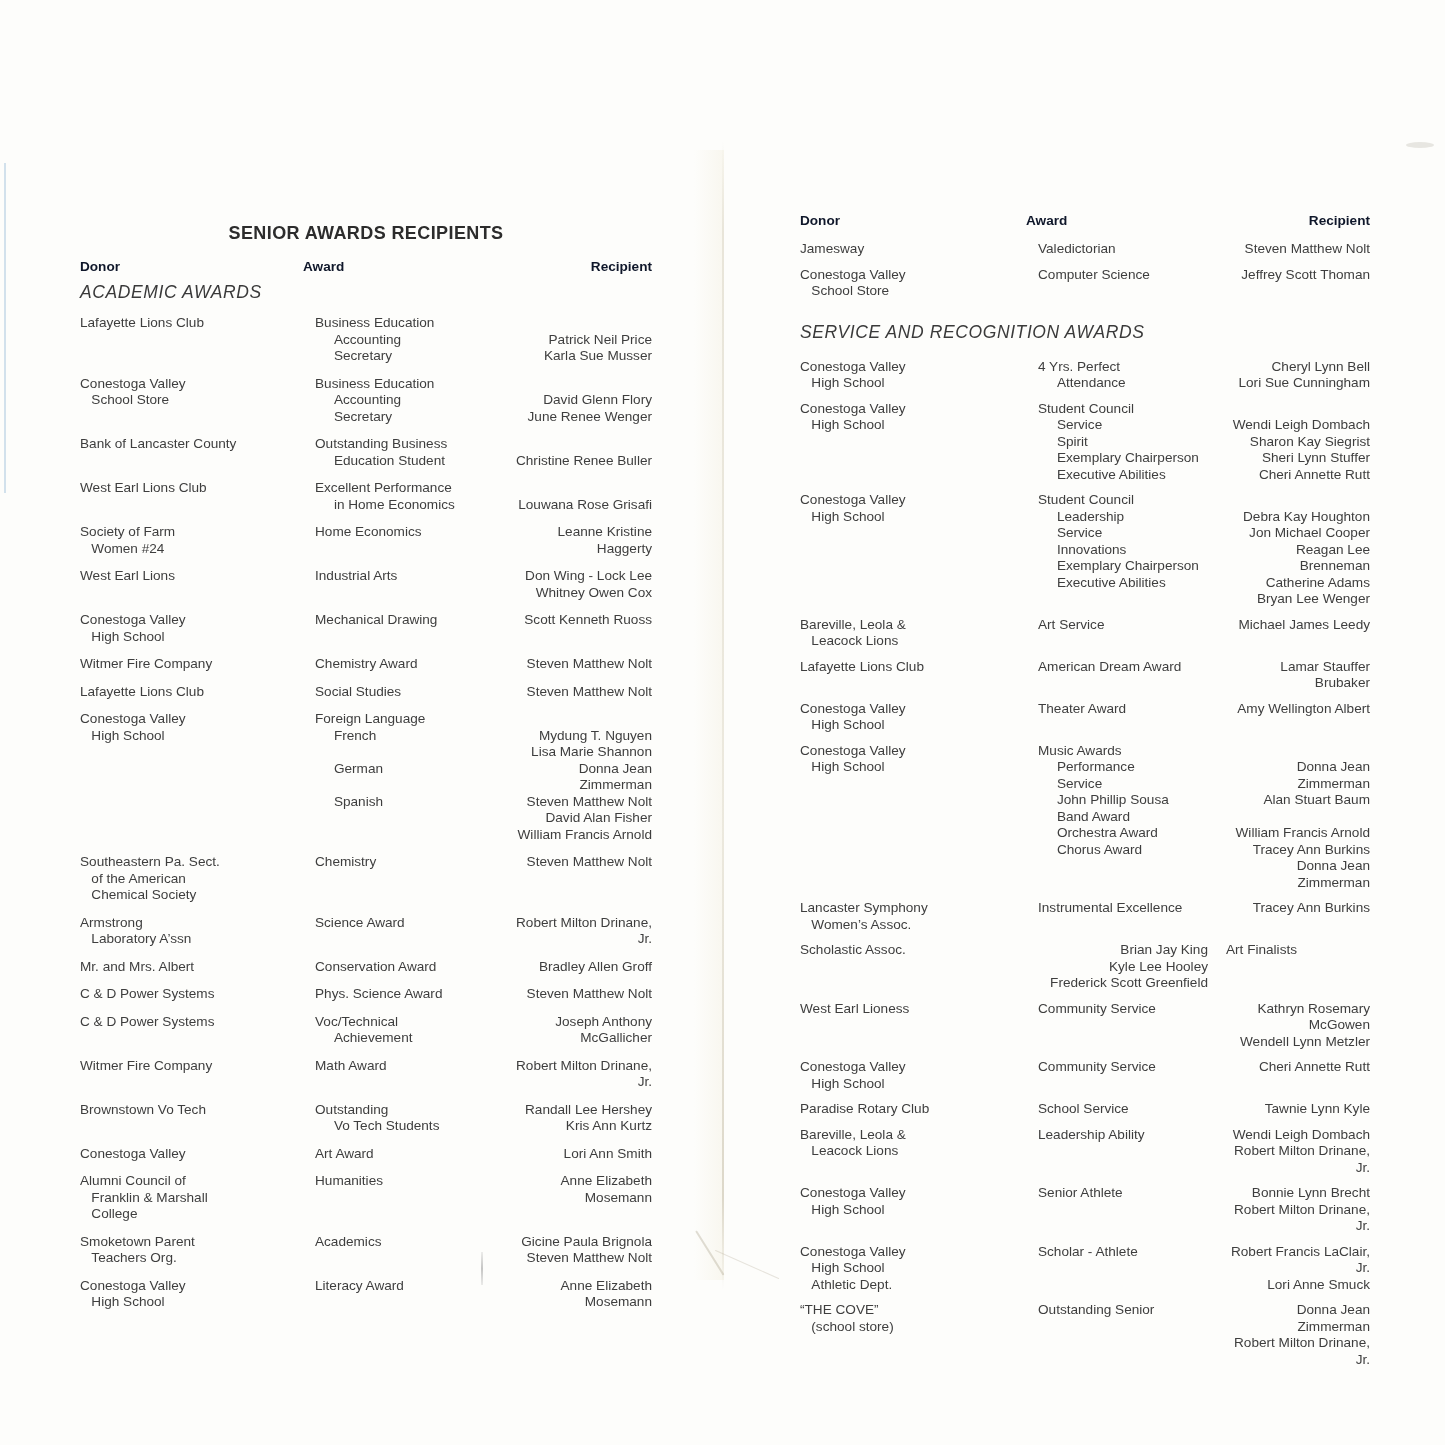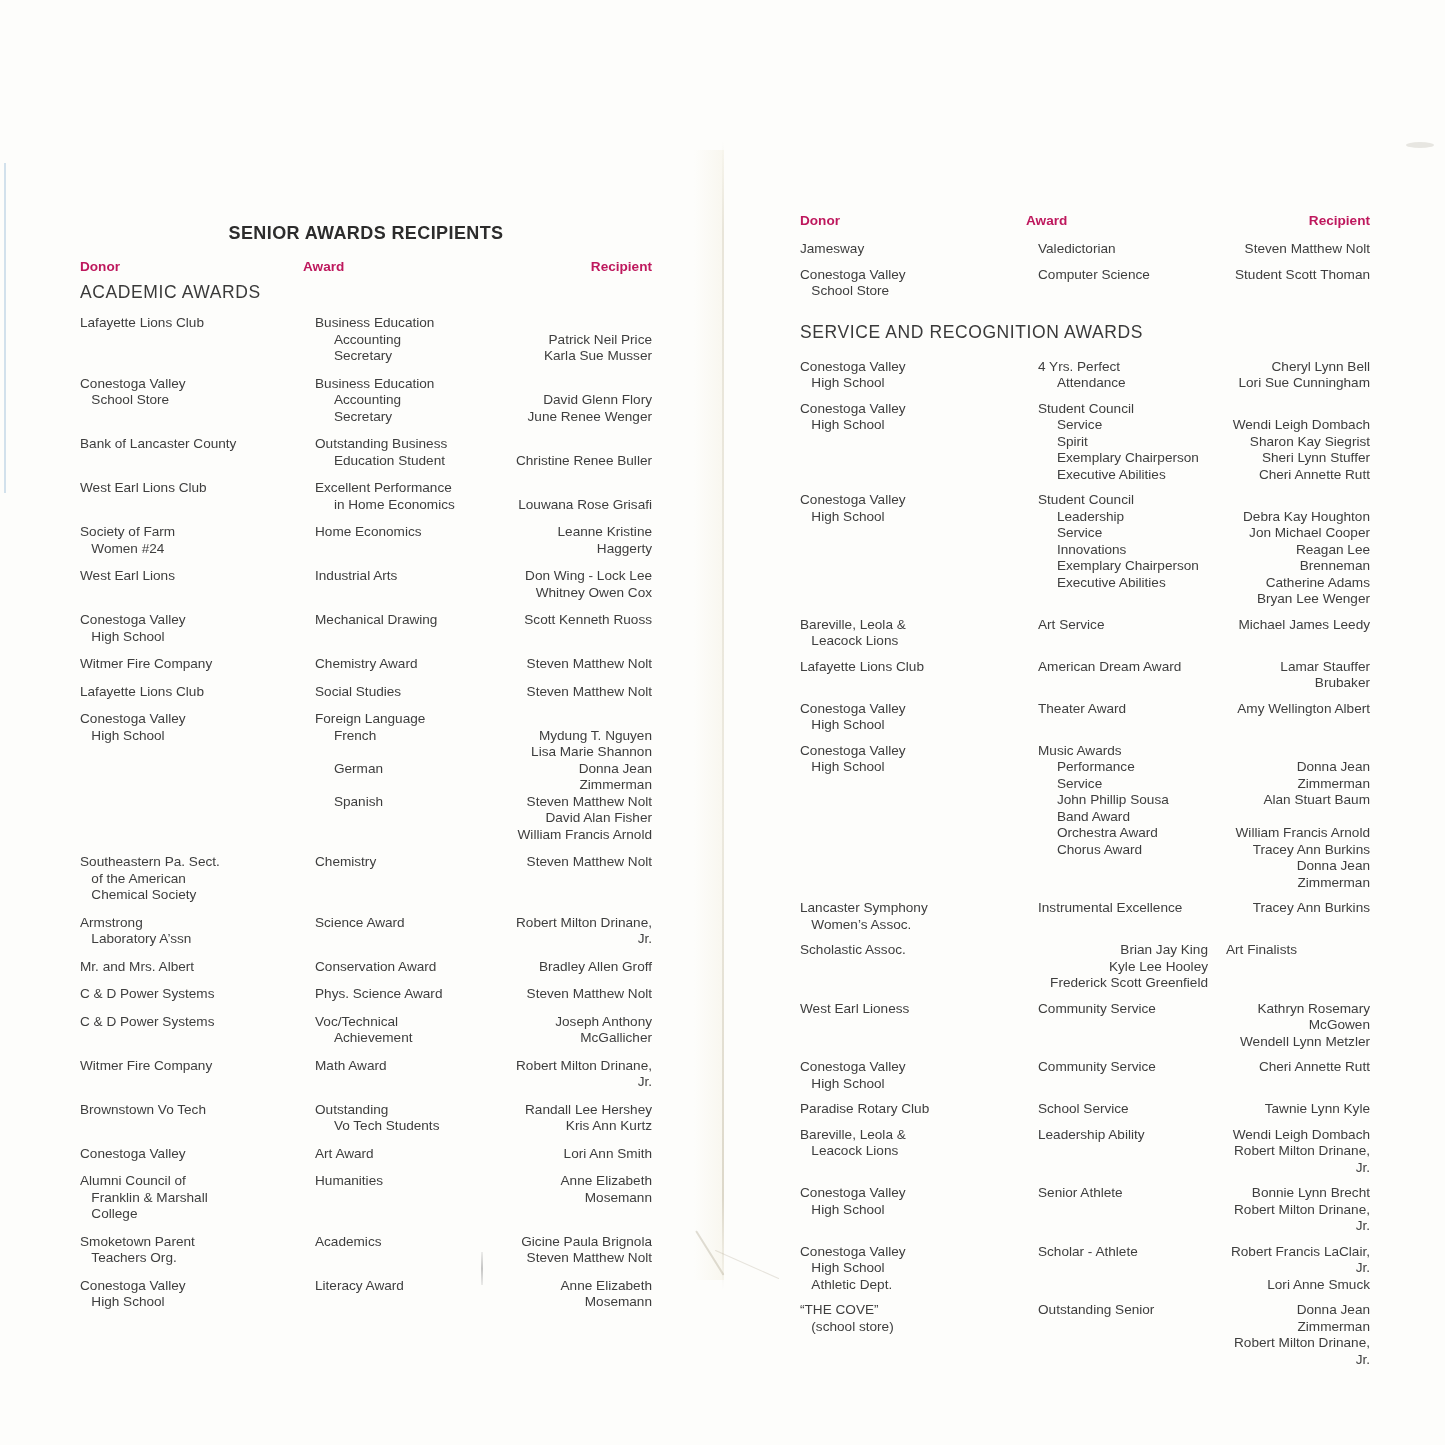--- a/index.html
+++ b/index.html
@@ -17,30 +17,30 @@
   .page-left  { left: 80px;  top: 203px; width: 572px; margin-top: 20px; }
   .page-right { left: 800px; top: 206px; width: 570px; }
 
   .page-title {
     font-size: 18px; font-weight: bold; text-align: center;
     letter-spacing: 0.4px; color: #2c2c2c;
     margin: 0 0 14px 0;
   }
   .hdr-row {
     display: grid; font-weight: bold; font-size: 13.6px;
-    color: #be185d; margin: 0 0 7px 0; line-height: 17px;
+    color: #0f172a; margin: 0 0 7px 0; line-height: 17px;
   }
   .page-right .hdr-row { padding-top: 6px; margin-bottom: 12px; }
   .page-left  .hdr-row,  .page-left  .entry  { grid-template-columns: 217px 175px 1fr; }
   .page-right .hdr-row,  .page-right .entry  { grid-template-columns: 220px 170px 1fr; }
   .hdr-award { padding-left: 6px; }
   .hdr-recip { text-align: right; }
 
   .section-heading {
-    font-weight: 400;
+    font-style: italic; font-weight: 400;
     font-size: 17.5px; letter-spacing: 0.6px; color: #3a3a3a;
     margin: 4px 0 12px 0; line-height: 21px;
   }
   .page-right .section-heading { margin: 22px 0 16px 0; }
 
   .entry { display: grid; gap: 18px; }
   .page-left  .entry { margin-bottom: 11px; }
   .page-right .entry { margin-bottom: 9px; }
   .cell {
     white-space: pre-wrap;
@@ -259,21 +259,21 @@
     <div class="entries">
         <div class="entry">
         <div class="cell donor">Jamesway</div>
         <div class="cell award">Valedictorian</div>
         <div class="cell recip">Steven Matthew Nolt</div>
       </div>
         <div class="entry">
         <div class="cell donor">Conestoga Valley
    School Store</div>
         <div class="cell award">Computer Science</div>
-        <div class="cell recip">Student Scott Thoman</div>
+        <div class="cell recip">Jeffrey Scott Thoman</div>
       </div>
       </div>
 
     <h2 class="section-heading">SERVICE AND RECOGNITION AWARDS</h2>
 
     <div class="entries">
         <div class="entry">
         <div class="cell donor">Conestoga Valley
    High School</div>
         <div class="cell award">4 Yrs. Perfect

